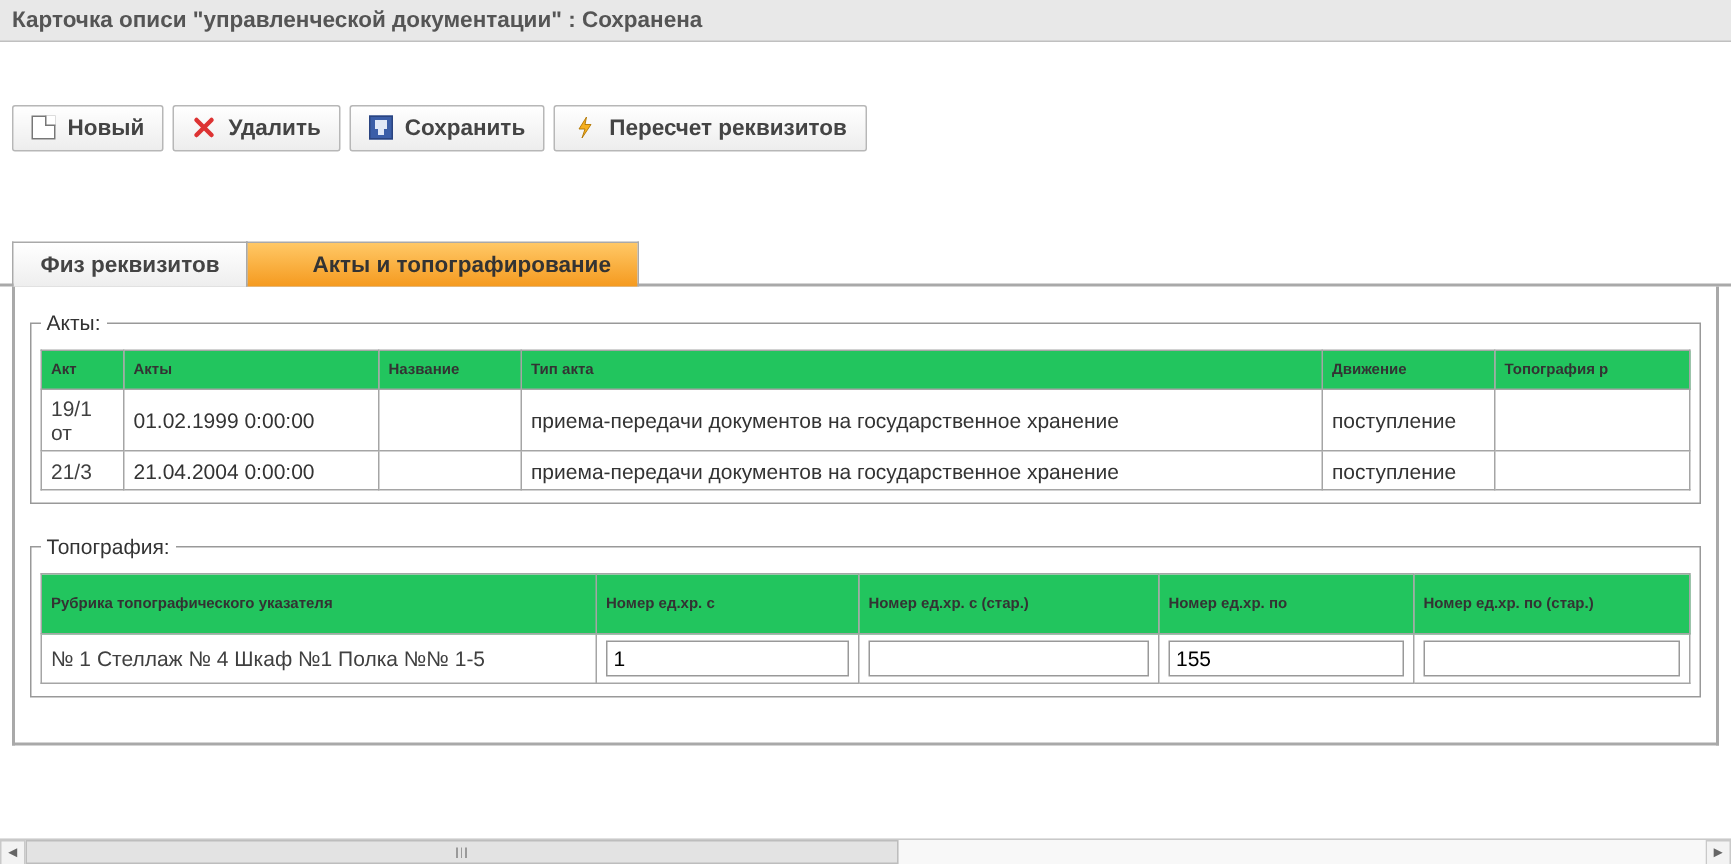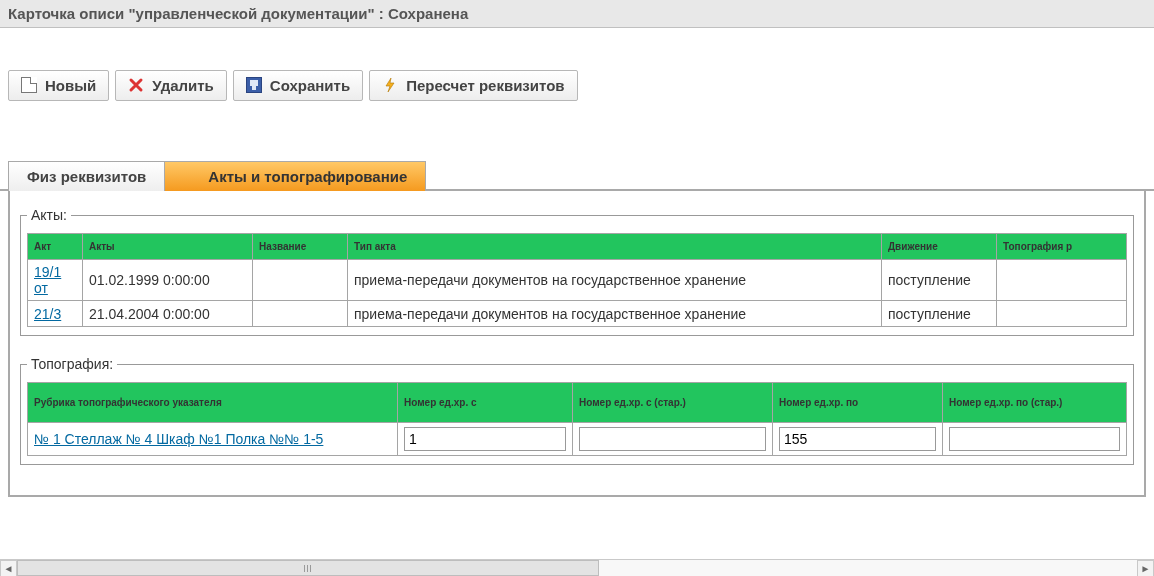--- a/index.html
+++ b/index.html
@@ -118,21 +118,21 @@
   }
   table.datagrid.acts th { height: 26px; }
   table.datagrid td {
     border: 1px solid #a5a5a5;
     padding: 4px 6px;
     font-size: 14px;
     vertical-align: middle;
     height: 26px;
     overflow: hidden;
   }
-  .lnk { color: #0369a1; text-decoration: underline; cursor: pointer; }
+  .lnk { color: #404040; cursor: pointer; }
 
   .txt {
     width: 100%;
     border: 1px solid #999;
     padding: 2px 4px;
     font-size: 14px;
     height: 24px;
   }
 
   .hscroll {

